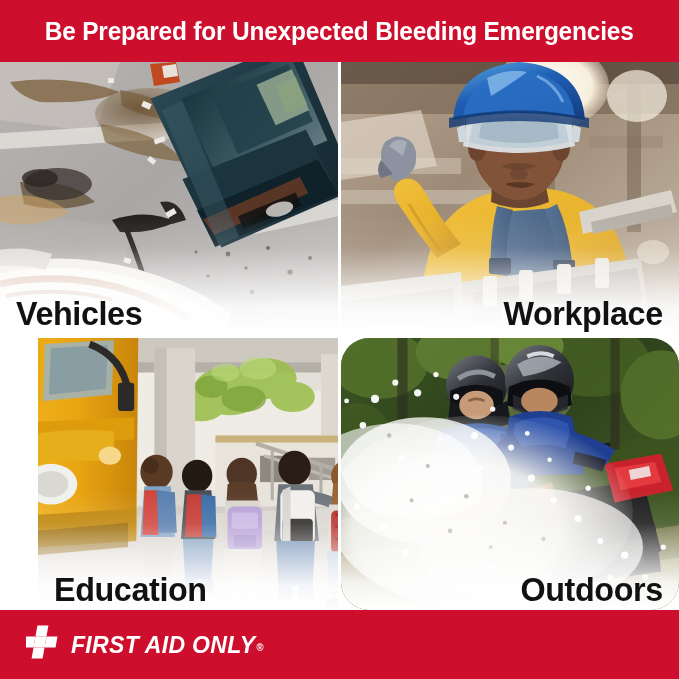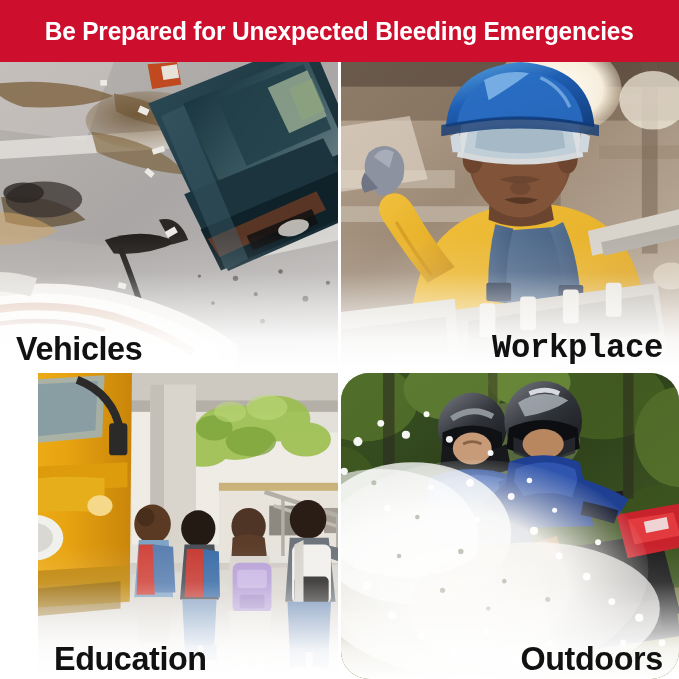--- a/index.html
+++ b/index.html
@@ -23,21 +23,21 @@
 
   
   .grid{
     flex:1 1 auto;display:grid;
     grid-template-columns:338px 3px 338px;
     grid-template-rows:1fr 4px 1fr;
     background:#ffffff;
   }
   .cell{position:relative;overflow:hidden;}
   .cell.c-tl{grid-column:1;grid-row:1;}
-  .cell.c-tr{grid-column:3;grid-row:1;font-family:Liberation Mono, monospace;}
+  .cell.c-tr{grid-column:3;grid-row:1;}
   .cell.c-bl{grid-column:1;grid-row:3;margin-left:38px;}
   .cell.c-br{grid-column:3;grid-row:3;border-radius:28px;}
   .gutter-v{grid-column:2;grid-row:1/4;background:#ffffff;}
   .gutter-h{grid-column:1/4;grid-row:2;background:#ffffff;}
 
   .photo{position:absolute;inset:0;overflow:hidden;}
   .photo svg{display:block;width:100%;height:100%;}
 
   
   .fade{
@@ -595,14 +595,30 @@
               <circle cx="150" cy="206" r="1.9"></circle>
           </g>
         </svg>
       </div>
       <div class="fade"></div>
       <div class="cell-label lbl-right">Outdoors</div>
     </div>
 
   </div>
 
+  <div class="footer-banner">
+    <div class="logo">
+      <svg class="logo-mark" viewBox="0 0 38 40" aria-hidden="true">
+        <g fill="#ffffff">
+          <rect x="11.5" y="0.5" width="11" height="11" transform="skewX(-10)"></rect>
+          <rect x="0.5" y="11.5" width="11" height="11" transform="skewX(-10)"></rect>
+          <rect x="11.5" y="11.5" width="11" height="11" transform="skewX(-10)"></rect>
+          <rect x="22.5" y="11.5" width="11" height="11" transform="skewX(-10)"></rect>
+          <rect x="11.5" y="22.5" width="11" height="11" transform="skewX(-10)"></rect>
+        </g>
+      </svg>
+      <div class="logo-text">
+        <span>FIRST AID ONLY</span><span class="reg">®</span>
+      </div>
+    </div>
+  </div>
 
 </div>
 
 </body></html>

